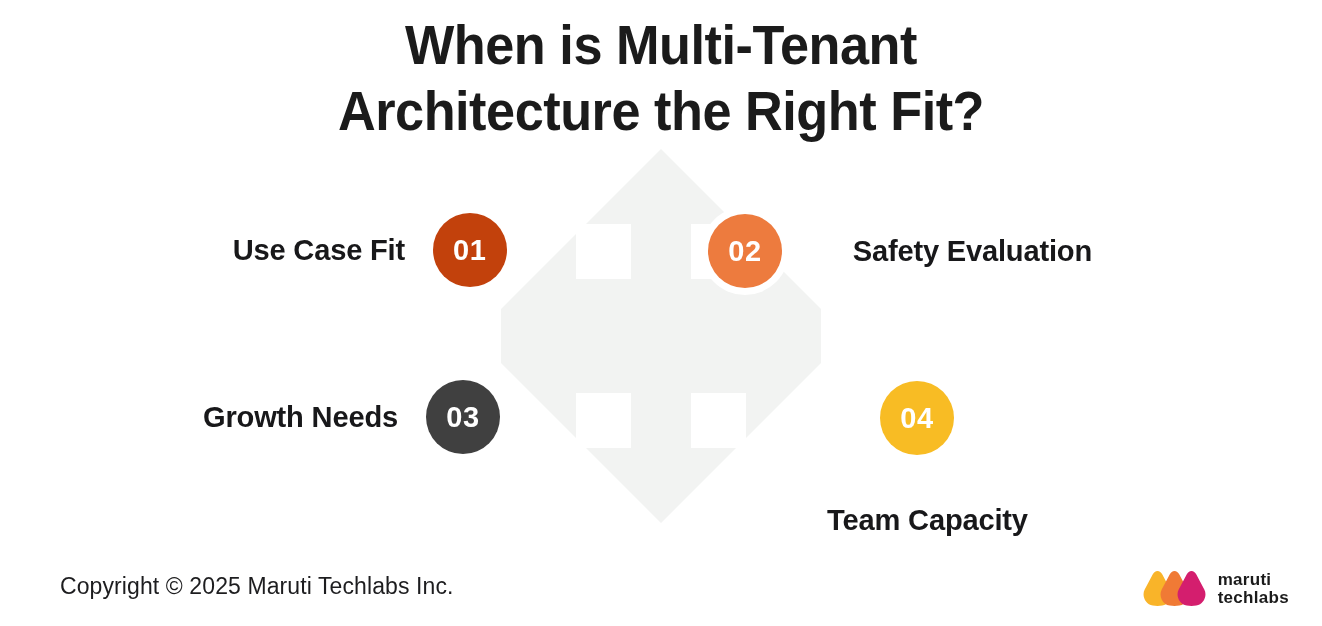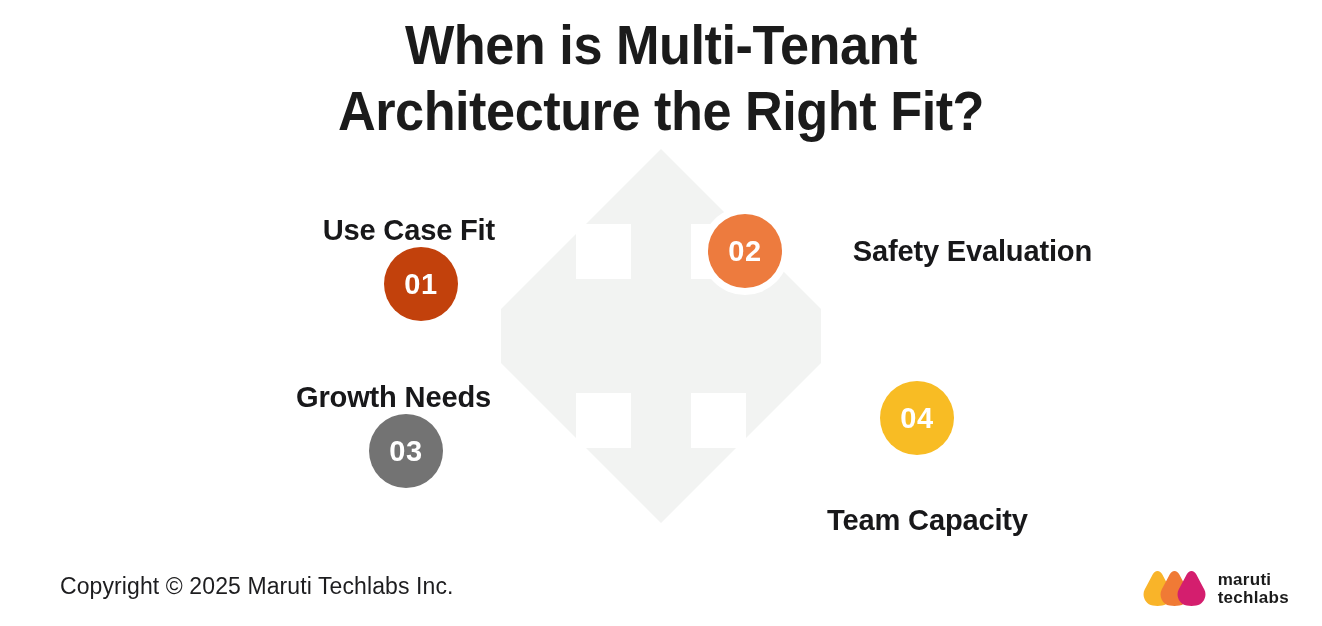--- a/index.html
+++ b/index.html
@@ -47,21 +47,21 @@
     width: 382px;
     height: 382px;
   }
   .arrow-bg svg { display: block; width: 100%; height: 100%; }
 
   
   .matrix { position: absolute; left: 0; top: 0; width: 100%; height: 100%; }
 
   .item { position: absolute; display: flex; align-items: center; }
 
-  .item.left  { justify-content: flex-start; flex-direction: column; }
+  .item.left  { justify-content: flex-start; }
   .item.right { justify-content: flex-start; gap: 48px; }
 
   .item-label {
     font-family: "Liberation Sans", sans-serif;
     font-weight: bold;
     font-size: 30px;
     line-height: 34px;
     color: #18181a;
     letter-spacing: -0.2px;
     white-space: nowrap;
@@ -164,21 +164,21 @@
 
     <div class="item right" id="item-02">
       <div class="badge" style="background-color: rgb(237, 123, 62);">
         <span>02</span>
       </div>
       <div class="item-label">Safety Evaluation</div>
     </div>
 
     <div class="item left" id="item-03">
       <div class="item-label">Growth Needs</div>
-      <div class="badge" style="background-color: #737373;">
+      <div class="badge" style="background-color: #404040;">
         <span>03</span>
       </div>
     </div>
 
     <div class="item right" id="item-04">
       <div class="badge" style="background-color: rgb(248, 188, 36);">
         <span>04</span>
       </div>
       <div class="item-label">Team Capacity</div>
     </div>

